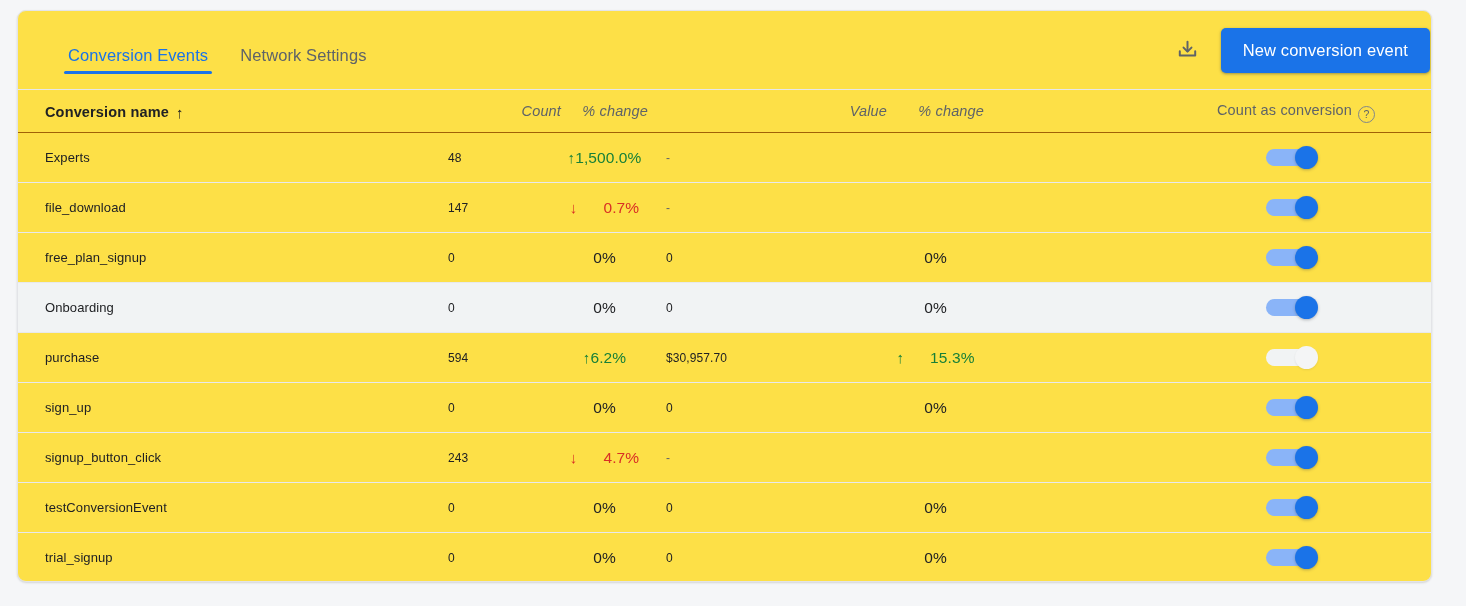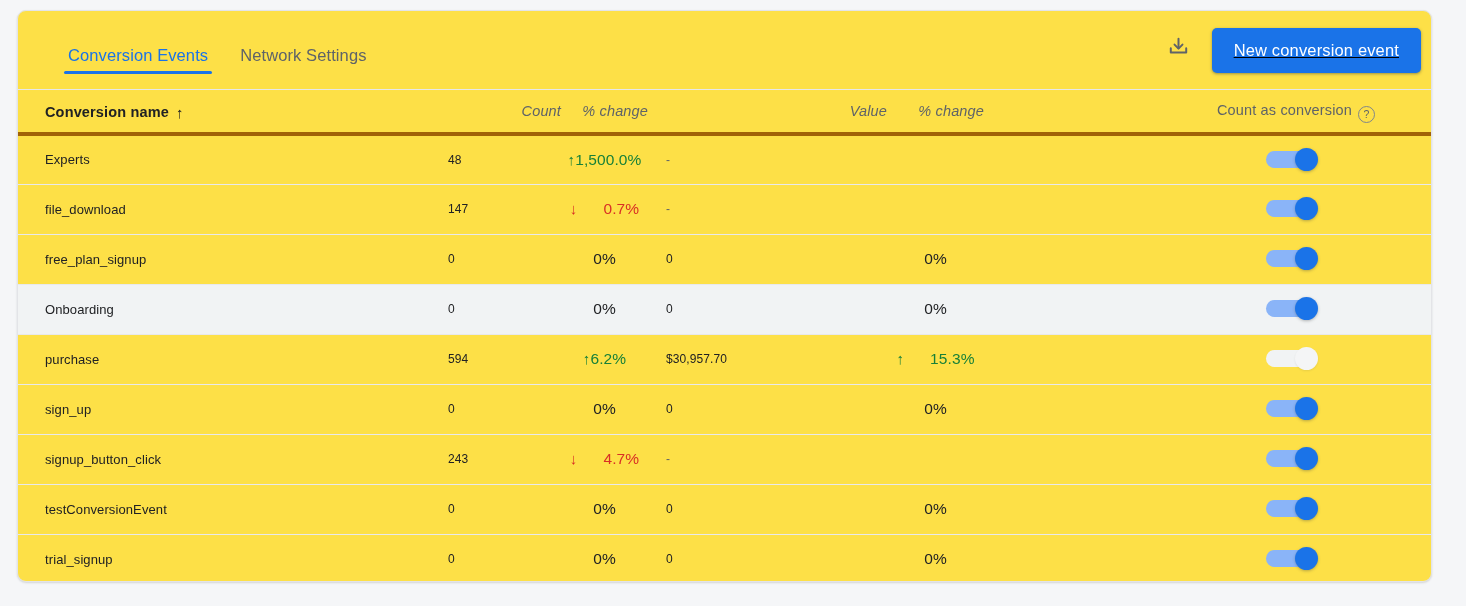--- a/index.html
+++ b/index.html
@@ -61,26 +61,25 @@
     left: 12px;
     right: 12px;
     bottom: 15px;
     height: 3px;
     border-radius: 2px;
     background: #1a73e8;
   }
 
   .toolbar-actions {
     position: absolute;
-    right: 10px;
+    right: 1px;
     top: 17px;
     display: flex;
-    align-items: flex-start;
+    align-items: flex-end;
     gap: 12px;
-    text-decoration: underline;
   }
   .icon-btn {
     width: 42px;
     height: 42px;
     display: flex;
     align-items: center;
     justify-content: center;
     border-radius: 50%;
     cursor: pointer;
     background: transparent;
@@ -108,21 +107,21 @@
     border-collapse: collapse;
     table-layout: fixed;
   }
   .tbl th, .tbl td {
     padding: 0;
     vertical-align: middle;
   }
   .thead-row {
     height: 34px;
     border-top: 1px solid #e6e7ea;
-    border-bottom: 4px solid #a16207;
+    border-bottom: 1px solid #a16207;
   }
   .thead-row th {
     font-size: 14.5px;
     font-weight: 400;
     color: #5f6368;
     letter-spacing: .15px;
     height: 42px;
   }
   .th-name {
     text-align: left;

